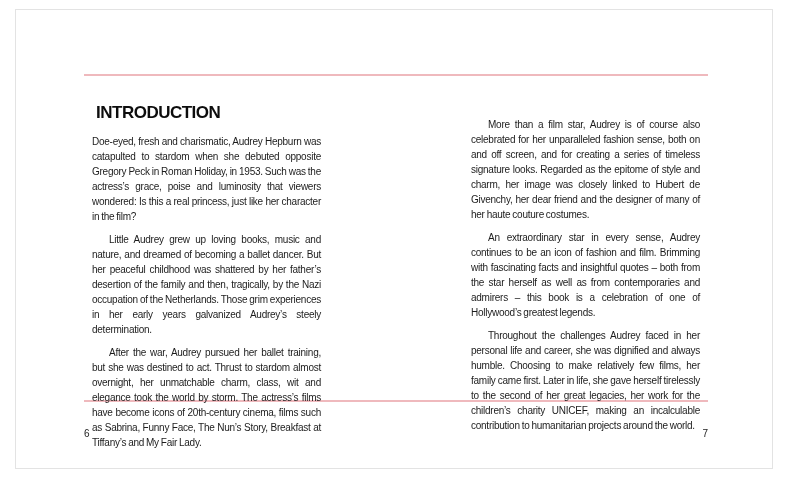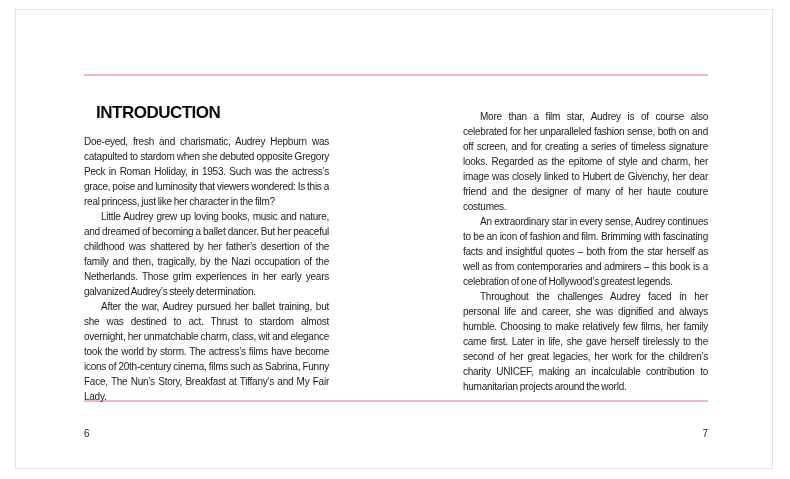--- a/index.html
+++ b/index.html
@@ -44,30 +44,30 @@
     letter-spacing: -0.5px;
     color: #0d0d0d;
     text-align: center;
   }
   .column {
     position: absolute;
     width: 245px;
     color: #1c1c1c;
   }
   .column p {
-    margin: 0;
+    margin: 8px;
     text-align: justify;
     text-indent: 17px;
     font-size: 10px;
     line-height: 15px;
     letter-spacing: -0.25px;
     word-spacing: -0.6px;
   }
   .column p.no-indent { text-indent: 0; }
-  .col-left  { left: 84px;  top: 134px; }
+  .col-left  { left: 84px;  top: 126px; }
   .col-right { left: 463px; top: 109px; }
   .page-num {
     position: absolute;
     top: 428px;
     font-size: 10px;
     line-height: 12px;
     color: #222222;
   }
   .pn-left  { left: 84px; }
   .pn-right { left: 463px; width: 245px; text-align: right; }

